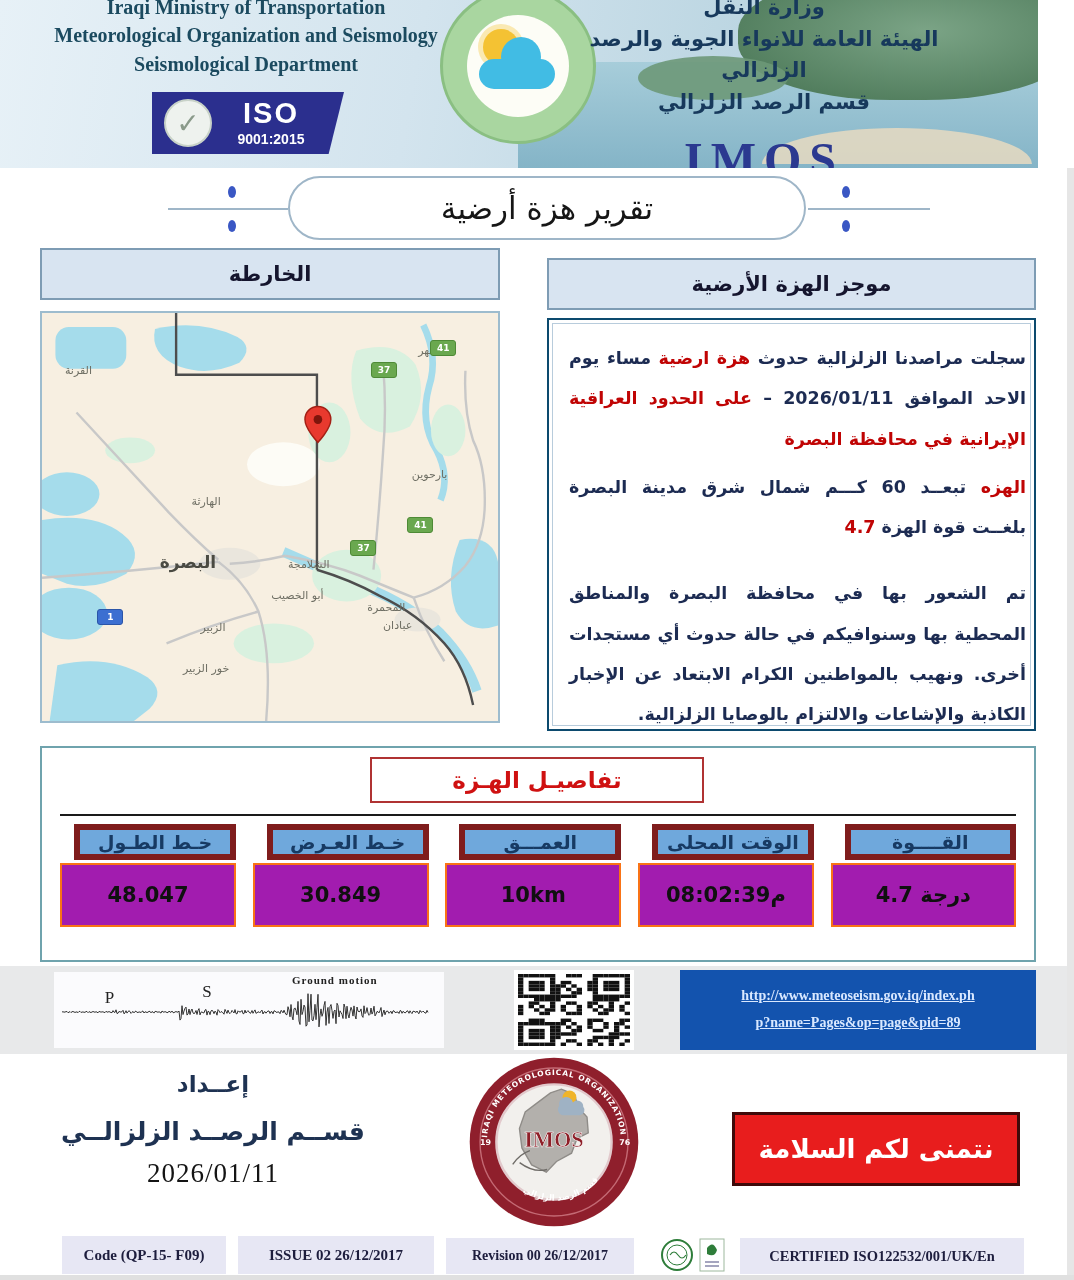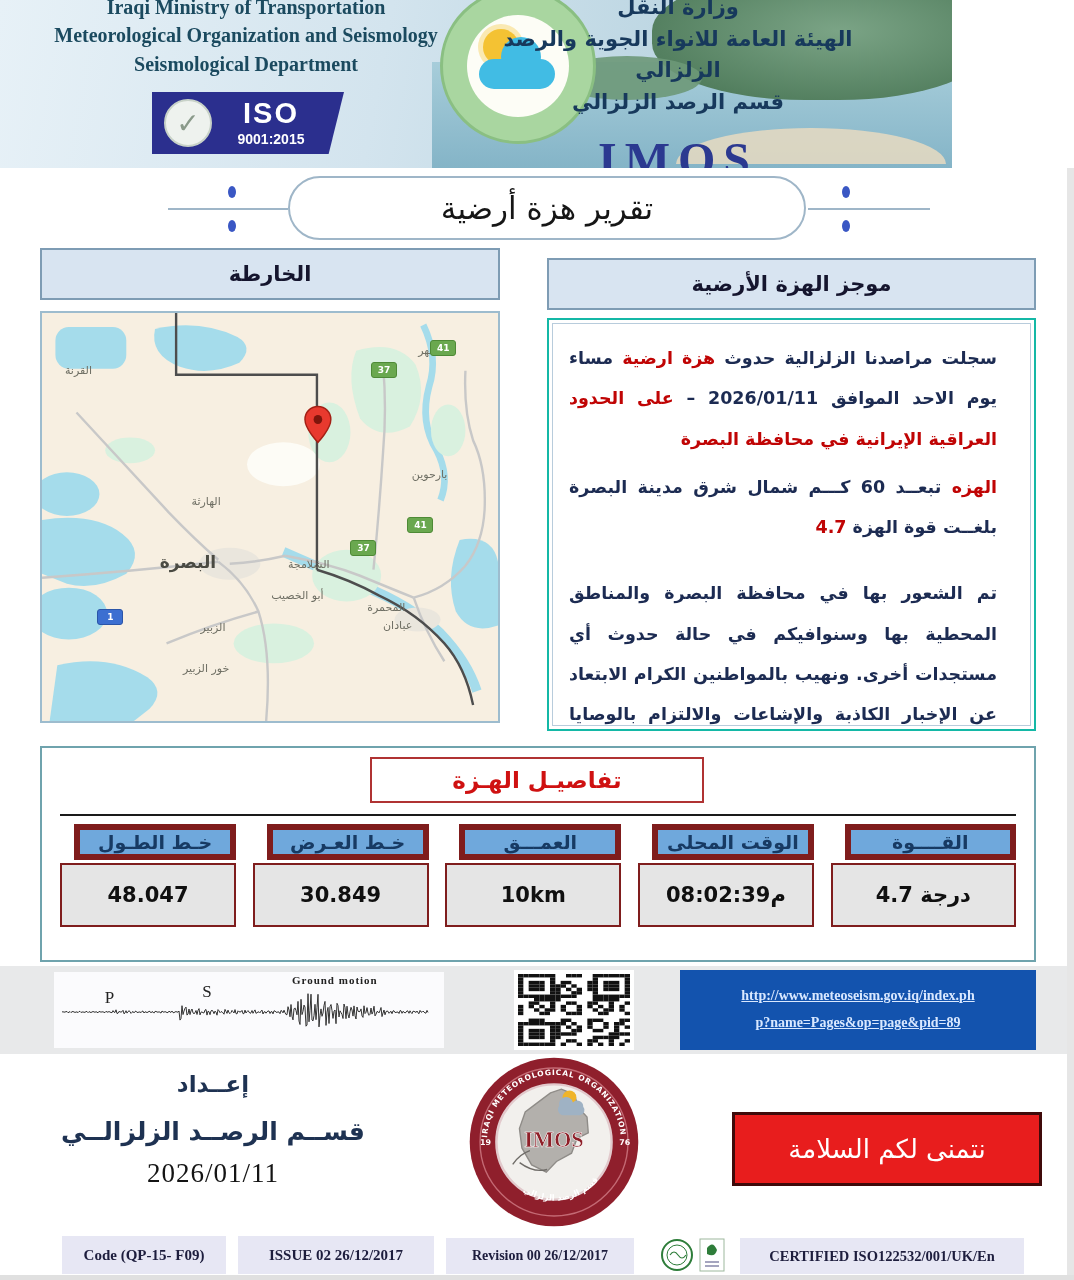--- a/index.html
+++ b/index.html
@@ -1,20 +1,20 @@
 <!DOCTYPE html>
 <html><head>
 <meta charset="utf-8">
 <style>
   html,body{margin:0;padding:0;background:#fff;}
   .page{position:relative;width:1074px;height:1280px;background:#ffffff;overflow:hidden;
         font-family:"DejaVu Sans",sans-serif;}
 
   
-  .banner{position:absolute;left:0;top:0;width:952px;height:168px;overflow:hidden;
+  .banner{position:absolute;left:0;top:0;width:1038px;height:168px;overflow:hidden;
           background:linear-gradient(100deg,#e7f1f7 0%,#d3e4ee 40%,#bcd6e2 70%,#a9cada 100%);}
   .sea{position:absolute;right:0;top:62px;width:520px;height:106px;
        background:linear-gradient(180deg,#a7cdda,#84b4c7);}
   .island{position:absolute;right:-40px;top:-26px;width:340px;height:126px;border-radius:45%;
           background:radial-gradient(ellipse at 55% 45%,#7ba486,#527e5e 75%);}
   .island2{position:absolute;right:250px;top:56px;width:150px;height:44px;border-radius:50%;background:#6d9878;opacity:.9;}
   .beach{position:absolute;right:6px;top:128px;width:270px;height:36px;background:#e7dac1;
          border-radius:50% 50% 0 0 / 100% 100% 0 0;opacity:.85;}
   .hdr-en{position:absolute;left:22px;top:-7px;width:448px;text-align:center;
           font-family:"Liberation Serif",serif;font-weight:700;font-size:20px;line-height:1.42;color:#1b4a5f;}
@@ -60,40 +60,40 @@
   .map-svg{position:absolute;inset:0;width:100%;height:100%;}
   .map-labels{position:absolute;inset:0;}
   .map-label{position:absolute;transform:translate(-50%,-50%);font-size:11px;color:#6e6e63;white-space:nowrap;}
   .map-label.big{font-size:17px;color:#4a4a42;font-weight:700;}
   .shield{position:absolute;transform:translate(-50%,-50%);min-width:20px;height:14px;border-radius:3px;
           color:#fff;font-size:9px;font-weight:700;display:flex;align-items:center;justify-content:center;padding:0 2px;}
   .shield-green{background:#6aa84f;border:1px solid #4e8a36;}
   .shield-blue{background:#3c6fd1;border:1px solid #2b55a8;}
 
   .summary-panel{position:absolute;left:547px;top:258px;width:489px;}
-  .summary-body{margin-top:8px;height:413px;box-sizing:border-box;border:2px solid #14b8a6;
+  .summary-body{margin-top:8px;height:413px;box-sizing:border-box;border:2px solid #0c4a6e;
                 box-shadow:inset 0 0 0 3px #fff,inset 0 0 0 4px #b8ccdc;
-                padding:18px 37px 0 20px;direction:rtl;text-align:justify;
+                padding:18px 8px 0 20px;direction:rtl;text-align:justify;
                 font-size:17.5px;font-weight:700;line-height:2.3;color:#1c2b52;}
   .summary-body p{margin:0 0 8px 0;}
   .seg-red{color:#c00404;}
 
   
   .details{position:absolute;left:40px;top:746px;width:996px;height:216px;border:2px solid #6fa3ad;
            box-sizing:border-box;background:#fff;}
   .details-title{position:absolute;left:328px;top:9px;width:334px;height:46px;border:2px solid #b03333;
                  box-sizing:border-box;display:flex;align-items:center;justify-content:center;
                  font-size:23px;font-weight:700;color:#cf1111;}
   .details-rule{position:absolute;left:18px;right:18px;top:66px;height:2px;background:#1a1a1a;}
   .details-cols{position:absolute;left:18px;right:18px;top:76px;display:flex;direction:rtl;justify-content:space-between;}
   .dcol{width:18.4%;}
   .dcol-0{width:19.4%;}
   .dcol-header{height:36px;margin-left:14px;background:#6fa8dc;border:6px solid #7f1d1d;box-sizing:border-box;
                display:flex;align-items:center;justify-content:center;font-weight:700;font-size:19px;color:#173a63;}
-  .dcol-value{height:64px;margin-top:3px;background:#e5e5e5;border:2px solid #7f1d1d;box-sizing:border-box;
+  .dcol-value{height:64px;margin-top:3px;background:#a21caf;border:2px solid #f97316;box-sizing:border-box;
               display:flex;align-items:center;justify-content:center;font-weight:700;font-size:21px;color:#101010;direction:ltr;}
 
   
   .strip{position:absolute;left:0;top:966px;width:1074px;height:88px;background:#e8e9ea;}
   .seismo{position:absolute;left:54px;top:6px;width:390px;height:76px;background:#fbfbfd;}
   .seismo svg{width:100%;height:100%;display:block;}
   .seismo-label{position:absolute;font-family:"Liberation Serif",serif;color:#222;}
   .sl-p{left:13%;top:16px;font-size:17px;}
   .sl-s{left:38%;top:10px;font-size:17px;}
   .sl-gm{left:61%;top:2px;font-size:11px;font-weight:700;letter-spacing:1px;}
@@ -106,23 +106,23 @@
             text-align:center;line-height:1.9;text-decoration:underline;display:block;}
   .urlbox a span{display:block;}
 
   
   .prepared{position:absolute;left:58px;top:1062px;width:310px;text-align:center;}
   .prep-title{font-size:23px;font-weight:700;color:#1e3252;margin-top:9px;}
   .prep-dept{margin-top:20px;font-size:25px;font-weight:700;color:#1e3252;}
   .prep-date{margin-top:12px;font-family:"Liberation Serif",serif;font-size:27px;color:#141414;letter-spacing:1px;}
   .imos-seal{position:absolute;left:468px;top:1056px;width:172px;height:172px;}
   .imos-seal svg{width:100%;height:100%;display:block;}
-  .safety{position:absolute;left:732px;top:1112px;width:310px;height:74px;background:#e81d1d;
+  .safety{position:absolute;left:732px;top:1112px;width:288px;height:74px;background:#e81d1d;
           border:3px solid #3f0a0a;box-sizing:border-box;display:flex;align-items:center;justify-content:center;
-          color:#fff;font-weight:400;font-size:26px;}
+          color:#fff;font-weight:700;font-size:26px;}
 
   
   .fbox{position:absolute;background:#e7e7f4;display:flex;align-items:center;justify-content:center;
         font-family:"Liberation Serif",serif;font-weight:700;color:#1d1d3d;}
   .fb-code{left:62px;top:1236px;width:164px;height:38px;font-size:15px;}
   .fb-issue{left:238px;top:1236px;width:196px;height:38px;font-size:15px;}
   .fb-rev{left:446px;top:1238px;width:188px;height:36px;font-size:14px;}
   .fb-cert{left:740px;top:1238px;width:284px;height:36px;font-size:14.5px;}
   .stamps{position:absolute;left:652px;top:1234px;width:80px;height:42px;background:#fff;
           display:flex;gap:5px;align-items:center;justify-content:center;}

